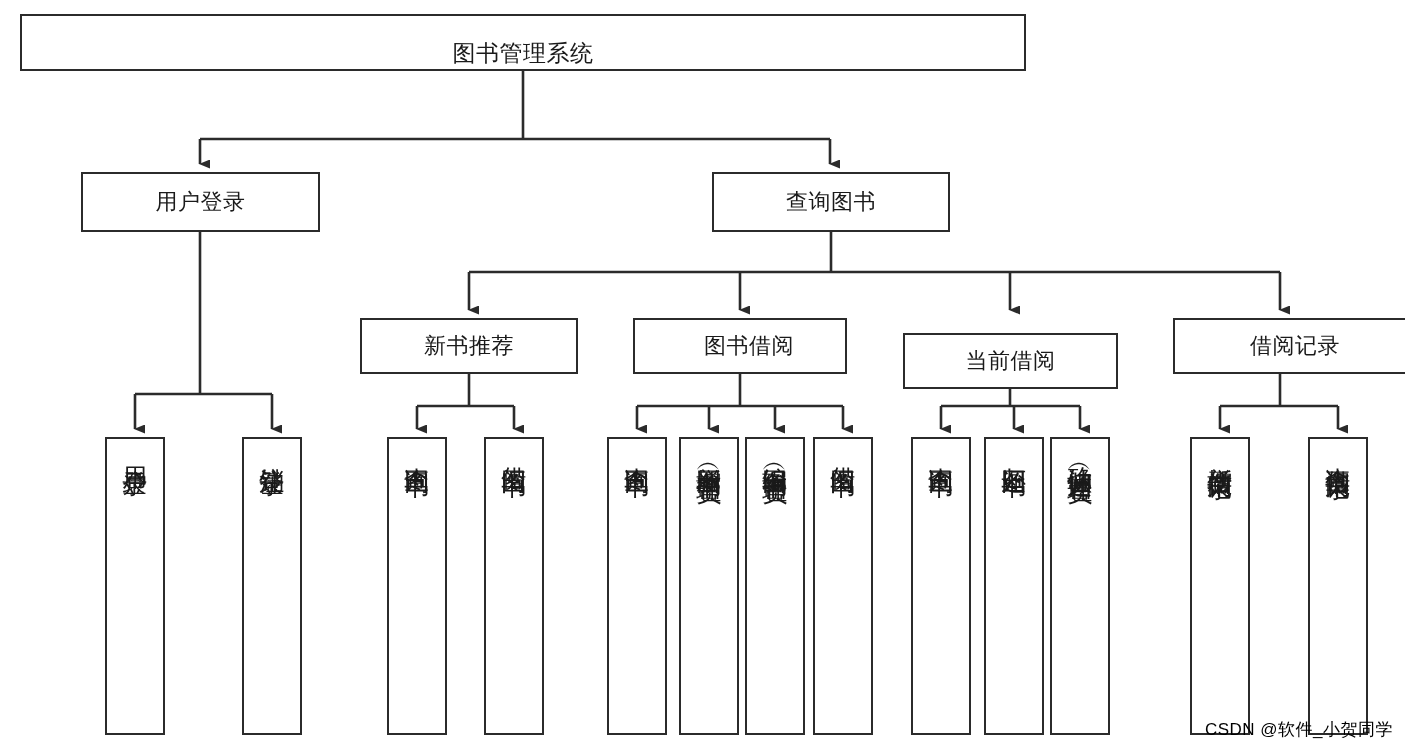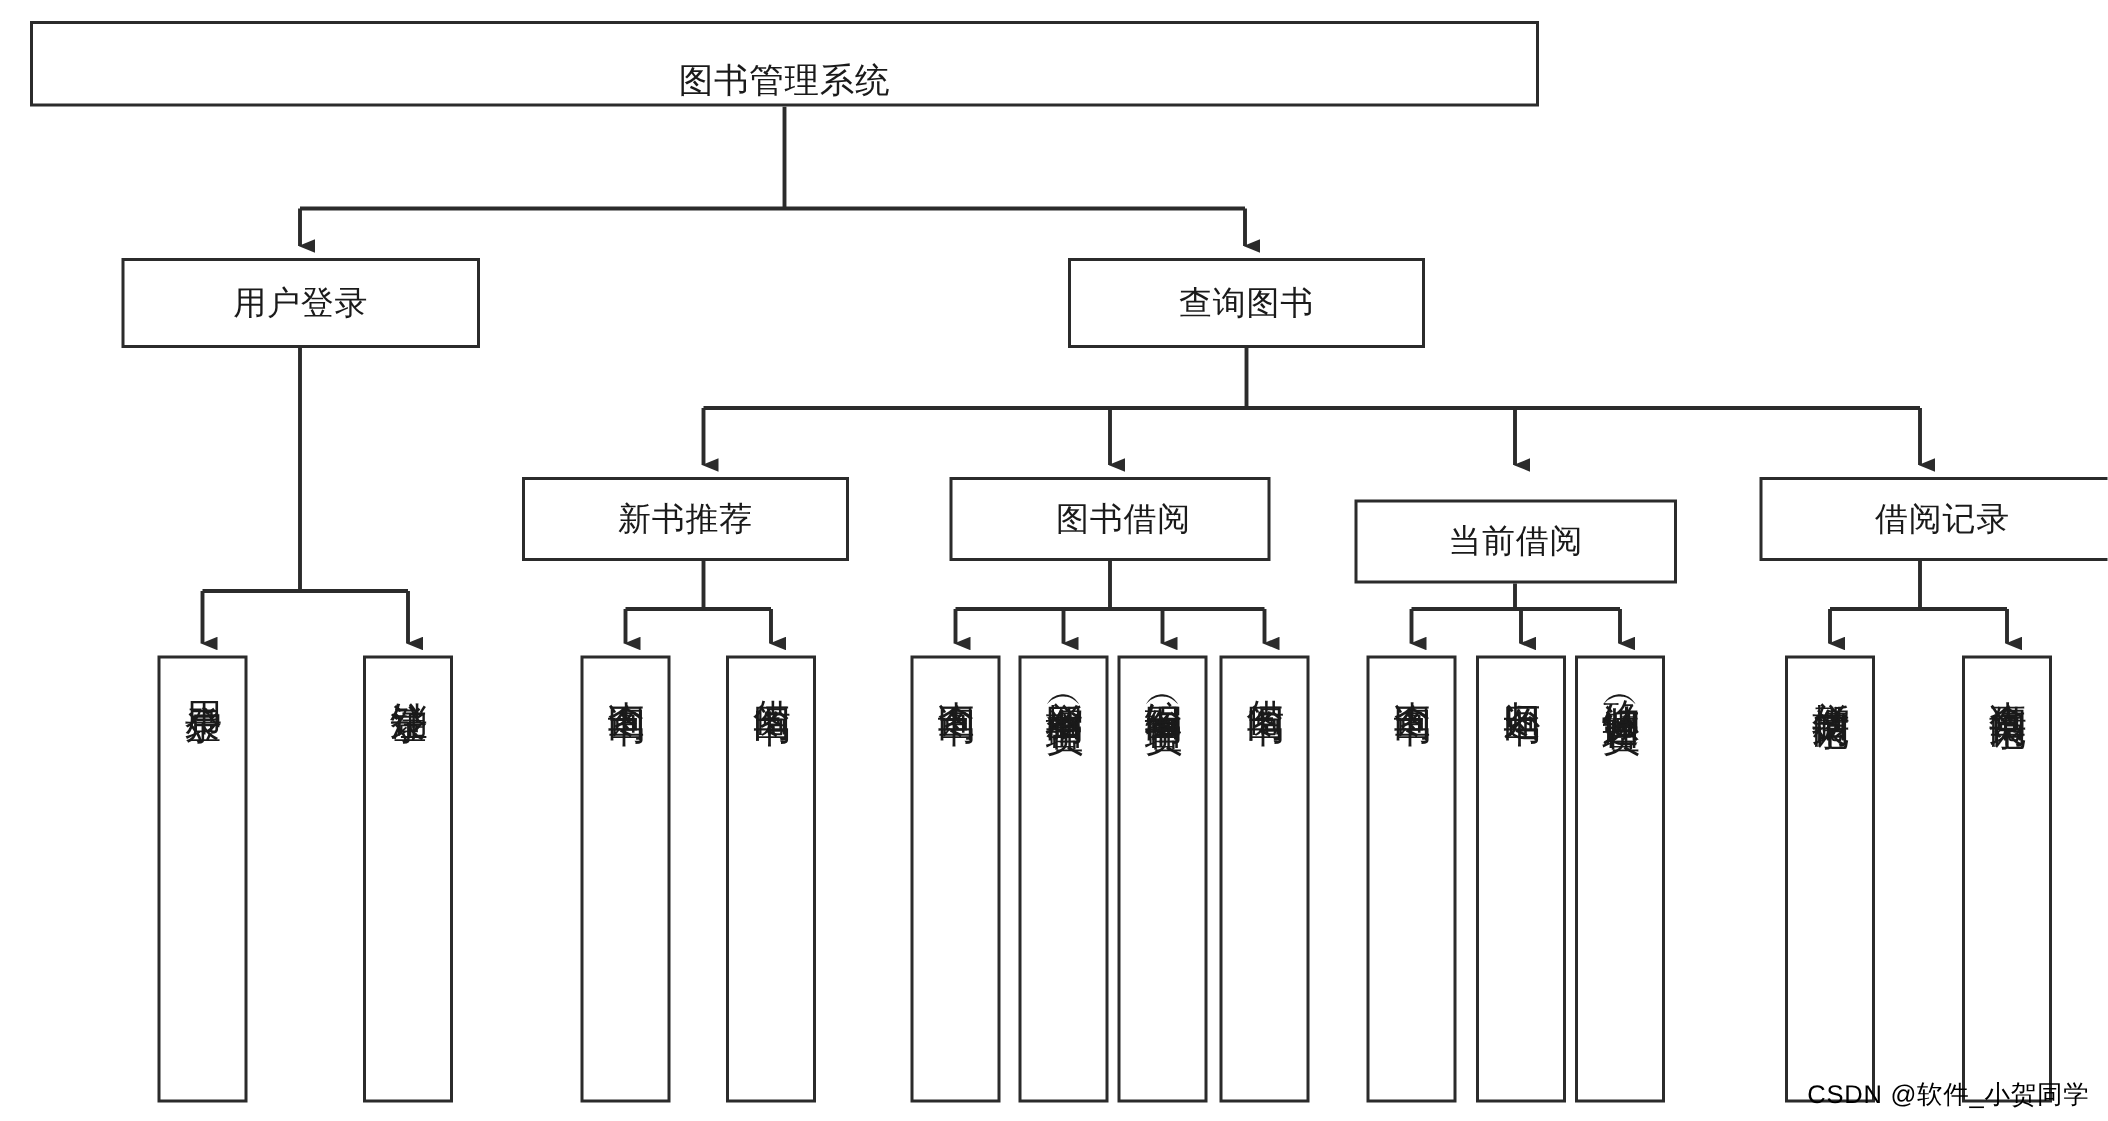--- a/index.html
+++ b/index.html
@@ -133,21 +133,21 @@
 
   <div id="l2-host">
       <div class="node horizontal" style="left: 81px; top: 172px; width: 239px; height: 60px;">
         <span class="label">用户登录</span>
       </div>
       <div class="node horizontal" style="left: 712px; top: 172px; width: 238px; height: 60px;">
         <span class="label">查询图书</span>
       </div>
     </div>
   <div id="l3-host">
-      <div class="node horizontal" style="left: 348px; top: 318px; width: 218px; height: 56px;">
+      <div class="node horizontal" style="left: 360px; top: 318px; width: 218px; height: 56px;">
         <span class="label">新书推荐</span>
       </div>
       <div class="node horizontal" style="left: 633px; top: 318px; width: 214px; height: 56px; padding-left: 18px;">
         <span class="label">图书借阅</span>
       </div>
       <div class="node horizontal" style="left: 903px; top: 333px; width: 215px; height: 56px;">
         <span class="label">当前借阅</span>
       </div>
       <div class="node horizontal" style="left: 1173px; top: 318px; width: 244px; height: 56px;">
         <span class="label">借阅记录</span>

